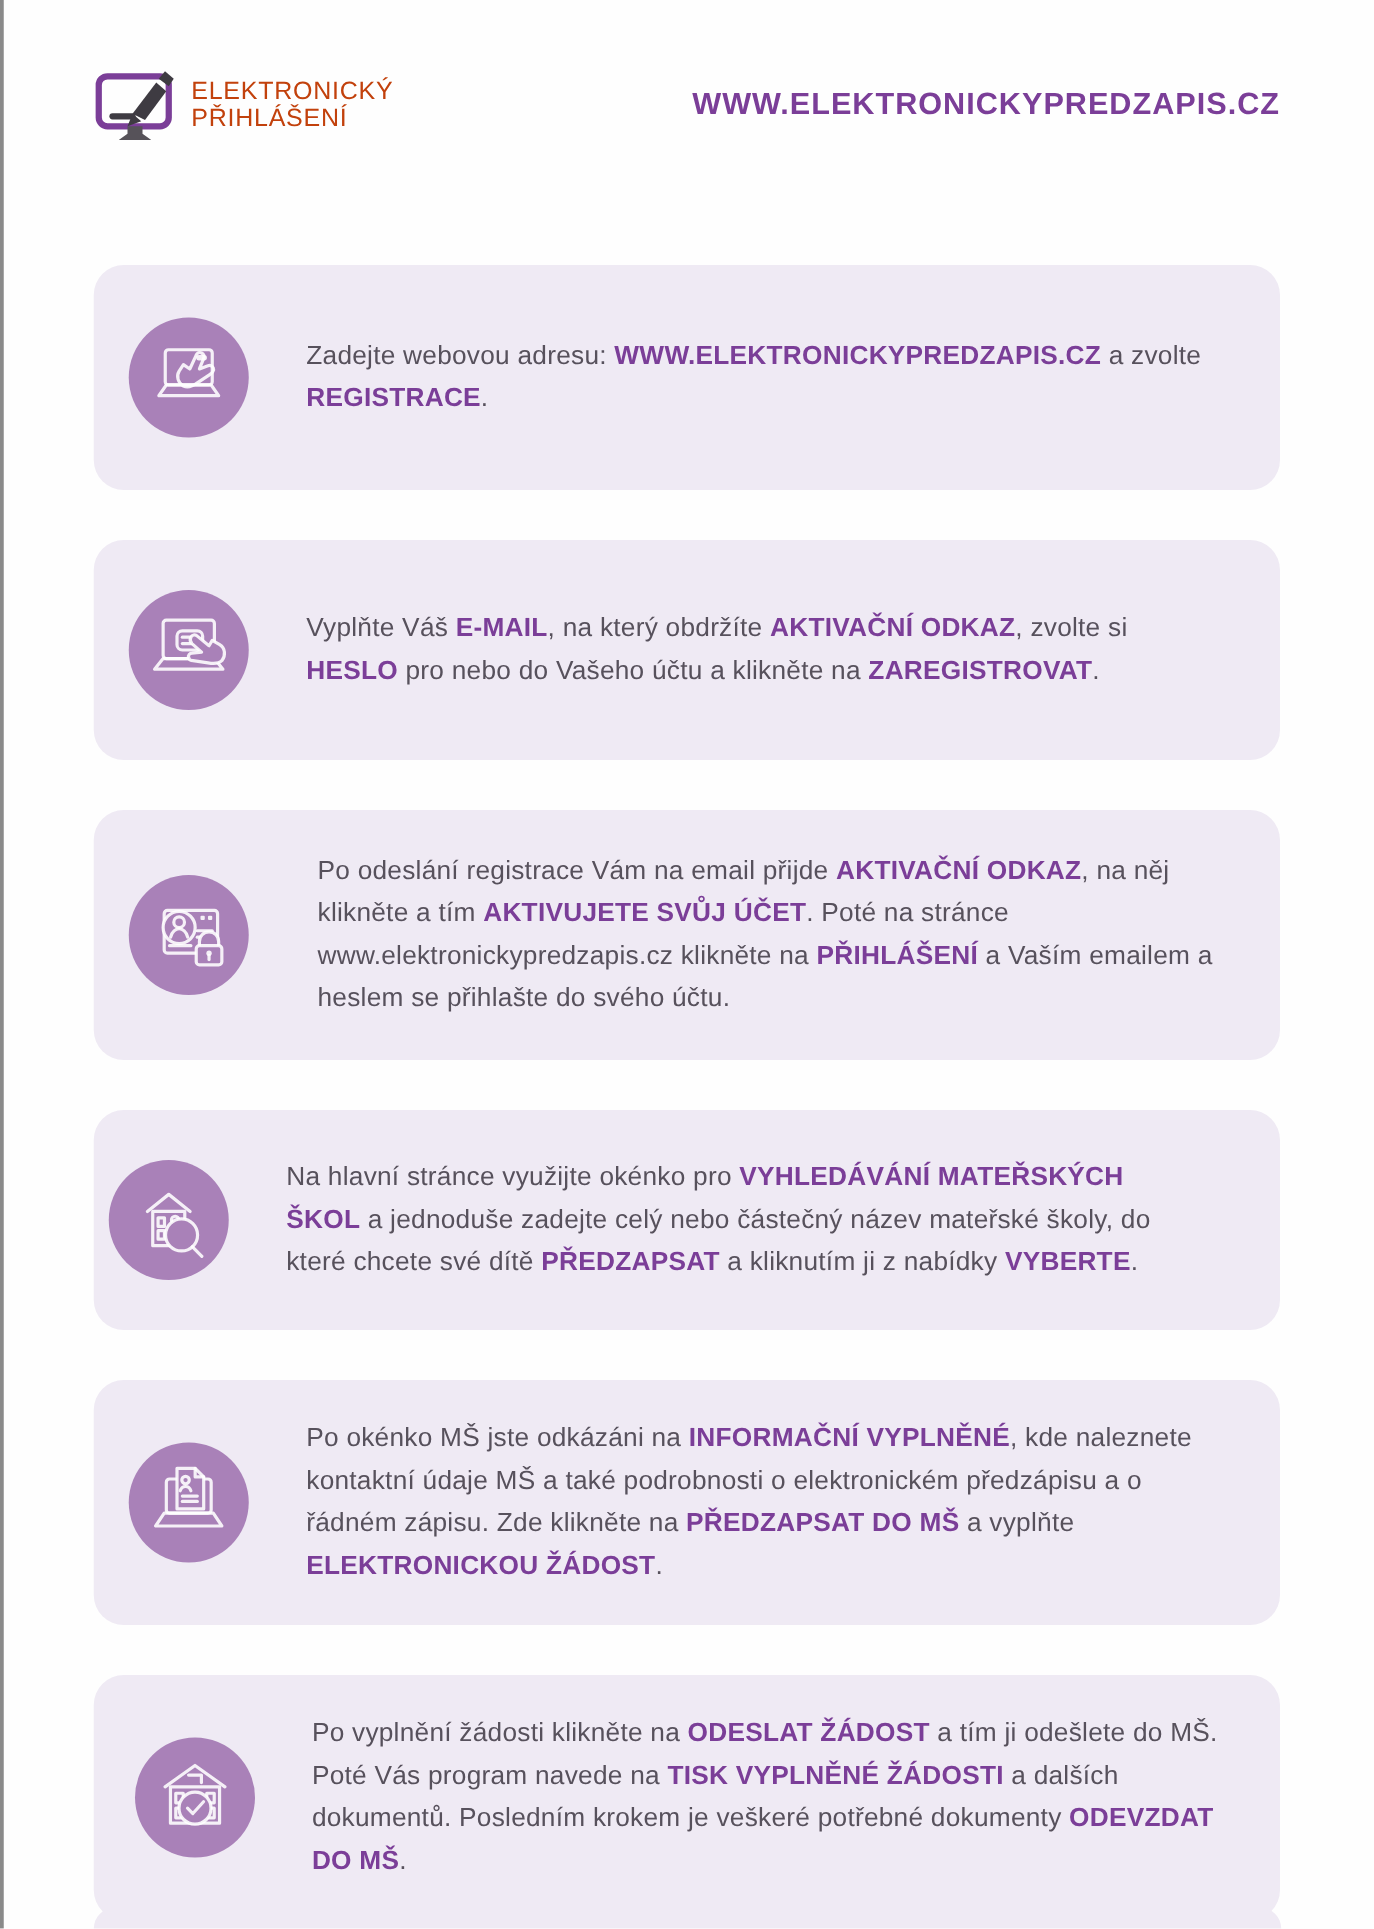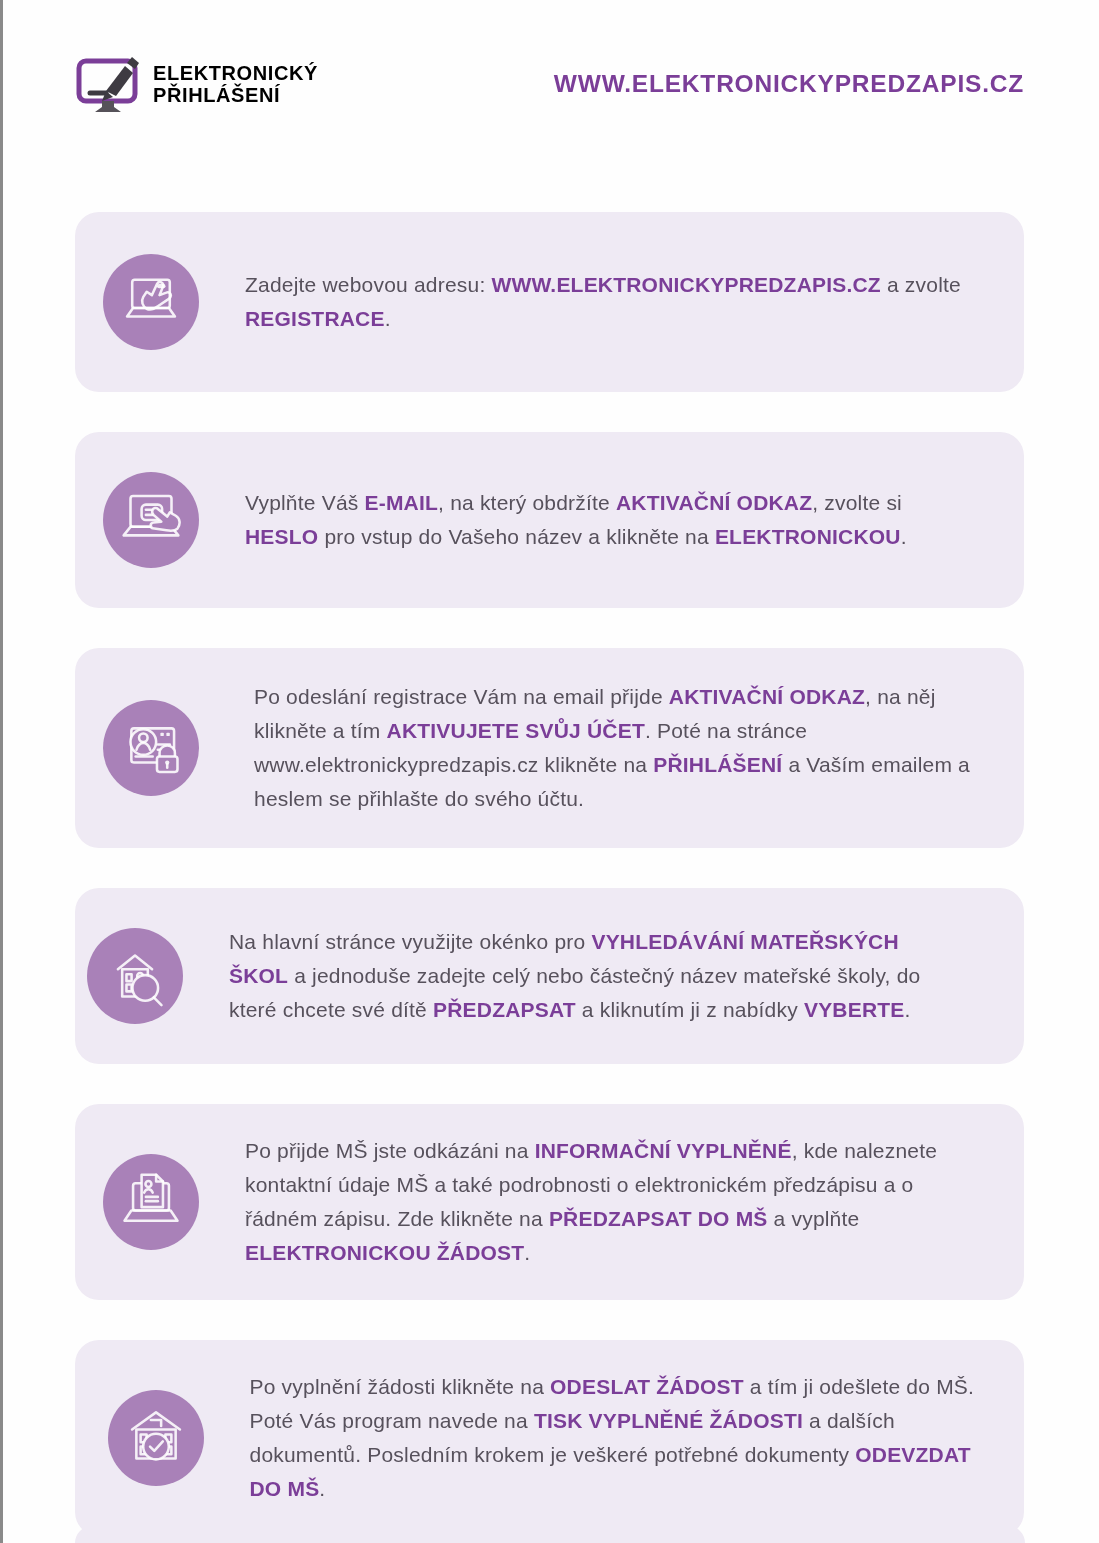--- a/index.html
+++ b/index.html
@@ -20,22 +20,22 @@
 
   
   header {
     display:flex; justify-content:space-between; align-items:center;
     padding:53px 75px 0 75px;
   }
   .logo { display:flex; align-items:center; gap:12px; }
   .logo-mark { width:66px; height:62px; flex:0 0 auto; }
   .logo-text {
     display:flex; flex-direction:column;
-    font-weight:700; font-size:20px; line-height:22px;
-    letter-spacing:0.6px; color:#000000;
+    font-weight:400; font-size:20px; line-height:22px;
+    letter-spacing:0.6px; color:#c2410c;
   }
   .site-url {
     color:#7b3e98; font-weight:700; font-size:24.5px;
     letter-spacing:0.8px; cursor:pointer;
   }
 
   
   main {
     margin:97px 75px 0 75px;
     display:flex; flex-direction:column; gap:40px;
@@ -122,21 +122,21 @@
       <div class="icon-circle">
         <svg viewBox="0 0 96 96">
           <rect class="ic" x="24" y="20" width="48" height="36" rx="3"></rect>
           <path class="ic" d="M16 66h64l-8-10H24z"></path>
           <rect class="ic" x="37" y="30" width="24" height="18" rx="5"></rect>
           <line class="ic" x1="42" y1="36" x2="56" y2="36"></line>
           <line class="ic" x1="42" y1="42" x2="52" y2="42"></line>
           <path class="ic ic-bg" d="M79 58c4-5 3-12-2-15l-7-4-3 5-11-9c-2-2-5-1-6 1s-1 4 1 6l9 8-9 1c-2 0-4 2-3 4 0 2 2 3 4 3l14 2c6 1 11 0 13-2z"></path>
         </svg>
       </div>
-      <p class="card-text"><span>Vyplňte Váš </span><span class="hl">E-MAIL</span><span>, na který obdržíte </span><span class="hl">AKTIVAČNÍ ODKAZ</span><span>, zvolte si </span><span class="hl">HESLO</span><span> pro vstup do Vašeho název a klikněte na </span><span class="hl">ELEKTRONICKOU</span><span>.</span></p>
+      <p class="card-text"><span>Vyplňte Váš </span><span class="hl">E-MAIL</span><span>, na který obdržíte </span><span class="hl">AKTIVAČNÍ ODKAZ</span><span>, zvolte si </span><span class="hl">HESLO</span><span> pro nebo do Vašeho účtu a klikněte na </span><span class="hl">ZAREGISTROVAT</span><span>.</span></p>
     </section>
 
     <section class="card c3">
       <div class="icon-circle">
         <svg viewBox="0 0 96 96">
           <rect class="ic" x="25" y="25" width="50" height="40" rx="3"></rect>
           <rect class="ic-fill" x="59" y="30" width="4" height="4" rx="1"></rect>
           <rect class="ic-fill" x="66" y="30" width="4" height="4" rx="1"></rect>
           <line class="ic" x1="56" y1="44" x2="70" y2="44"></line>
           <line class="ic" x1="56" y1="50" x2="70" y2="50"></line>
@@ -174,21 +174,21 @@
           <rect class="ic" x="27" y="26" width="42" height="32" rx="3"></rect>
           <path class="ic" d="M17 70h62l-8-12H25z"></path>
           <path class="ic ic-bg" d="M37 16h17l8 8v30H37z"></path>
           <path class="ic" d="M54 16v8h8"></path>
           <circle class="ic" cx="45" cy="27" r="3.5"></circle>
           <path class="ic" d="M40 37c1-3 3-4 5-4s4 1 5 4"></path>
           <line class="ic" x1="42" y1="42" x2="56" y2="42"></line>
           <line class="ic" x1="42" y1="47" x2="56" y2="47"></line>
         </svg>
       </div>
-      <p class="card-text"><span>Po přijde MŠ jste odkázáni na </span><span class="hl">INFORMAČNÍ VYPLNĚNÉ</span><span>, kde naleznete kontaktní údaje MŠ a také podrobnosti o elektronickém předzápisu a o řádném zápisu. Zde klikněte na </span><span class="hl">PŘEDZAPSAT DO MŠ</span><span> a vyplňte </span><span class="hl">ELEKTRONICKOU ŽÁDOST</span><span>.</span></p>
+      <p class="card-text"><span>Po okénko MŠ jste odkázáni na </span><span class="hl">INFORMAČNÍ VYPLNĚNÉ</span><span>, kde naleznete kontaktní údaje MŠ a také podrobnosti o elektronickém předzápisu a o řádném zápisu. Zde klikněte na </span><span class="hl">PŘEDZAPSAT DO MŠ</span><span> a vyplňte </span><span class="hl">ELEKTRONICKOU ŽÁDOST</span><span>.</span></p>
     </section>
 
     <section class="card c6">
       <div class="icon-circle">
         <svg viewBox="0 0 96 96">
           <path class="ic" d="M20 38L48 18l28 20"></path>
           <path class="ic" d="M42 27h12v7"></path>
           <rect class="ic" x="25" y="38" width="46" height="34"></rect>
           <rect class="ic" x="30" y="44" width="7" height="9"></rect>
           <rect class="ic" x="59" y="44" width="7" height="9"></rect>

